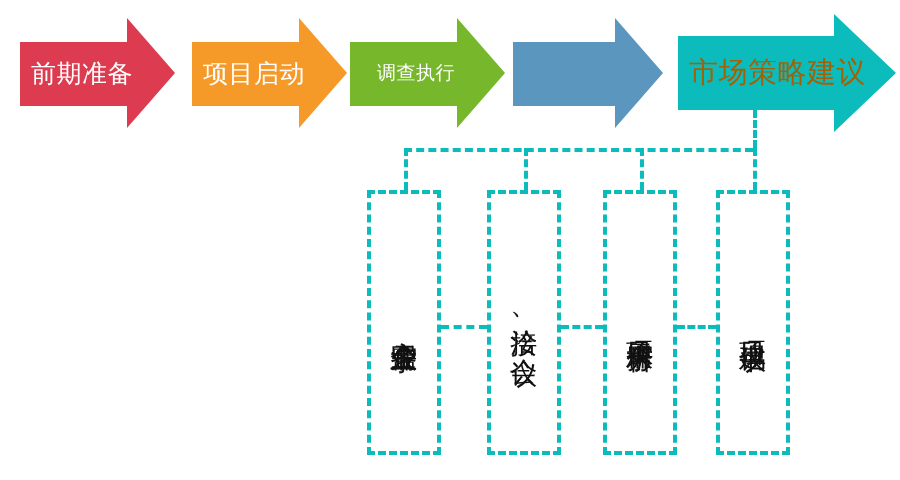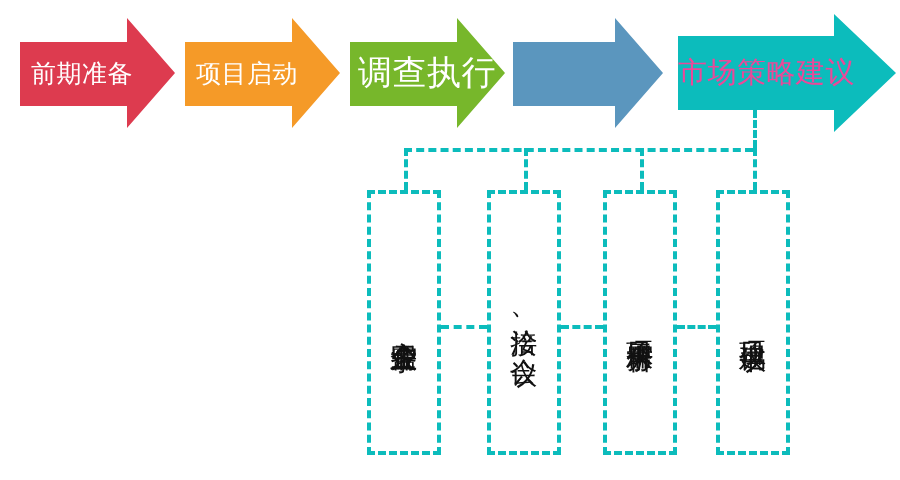--- a/index.html
+++ b/index.html
@@ -82,42 +82,42 @@
 
 <div id="canvas">
 
   <div id="stages-layer">
       <div class="stage" style="left: 20px; top: 18px; width: 155px; height: 110px;">
         <svg width="155" height="110" viewBox="0 0 155 110">
           <polygon points="0,24 107,24 107,0 155,55 107,110 107,88 0,88" fill="#dd3b4f"></polygon>
         </svg>
         <div class="stage-label" style="width: 113px; height: 110px; padding-left: 11px; box-sizing: border-box; font-size: 25px; color: rgb(255, 255, 255);">前期准备</div>
       </div>
-      <div class="stage" style="left: 185px; top: 18px; width: 155px; height: 110px; text-decoration: underline;">
+      <div class="stage" style="left: 192px; top: 18px; width: 155px; height: 110px; text-decoration: underline;">
         <svg width="155" height="110" viewBox="0 0 155 110">
           <polygon points="0,24 107,24 107,0 155,55 107,110 107,88 0,88" fill="#f59a28"></polygon>
         </svg>
         <div class="stage-label" style="width: 113px; height: 110px; padding-left: 11px; box-sizing: border-box; font-size: 25px; color: rgb(255, 255, 255);">项目启动</div>
       </div>
       <div class="stage" style="left: 350px; top: 18px; width: 155px; height: 110px;">
         <svg width="155" height="110" viewBox="0 0 155 110">
           <polygon points="0,24 107,24 107,0 155,55 107,110 107,88 0,88" fill="#77b72b"></polygon>
         </svg>
-        <div class="stage-label" style="width: 113px; height: 110px; padding-left: 8px; box-sizing: border-box; font-size: 34px; color: rgb(255, 255, 255);">调查执行</div>
+        <div class="stage-label" style="width: 113px; height: 110px; padding-left: 27px; box-sizing: border-box; font-size: 19px; color: rgb(255, 255, 255);">调查执行</div>
       </div>
       <div class="stage" style="left: 513px; top: 18px; width: 150px; height: 110px;">
         <svg width="150" height="110" viewBox="0 0 150 110">
           <polygon points="0,24 102,24 102,0 150,55 102,110 102,88 0,88" fill="#5b96be"></polygon>
         </svg>
       </div>
       <div class="stage" style="left: 678px; top: 14px; width: 218px; height: 118px;">
         <svg width="218" height="118" viewBox="0 0 218 118">
           <polygon points="0,22 156,22 156,0 218,59 156,118 156,96 0,96" fill="#0cbcbc"></polygon>
         </svg>
-        <div class="stage-label" style="width: 162px; height: 118px; box-sizing: border-box; font-size: 29px; color: #ec4899;">市场策略建议</div>
+        <div class="stage-label" style="width: 162px; height: 118px; padding-left: 11px; box-sizing: border-box; font-size: 29px; color: #a16207;">市场策略建议</div>
       </div>
     </div>
 
   <div id="connectors-layer">
       <div class="conn conn-v" style="left: 753px; top: 110px; height: 38px;"></div>
       <div class="conn conn-h" style="left: 404px; top: 148px; width: 349px;"></div>
       <div class="conn conn-v" style="left: 404px; top: 148px; height: 42px;"></div>
       <div class="conn conn-v" style="left: 524px; top: 148px; height: 42px;"></div>
       <div class="conn conn-v" style="left: 640px; top: 148px; height: 42px;"></div>
       <div class="conn conn-v" style="left: 753px; top: 148px; height: 42px;"></div>

